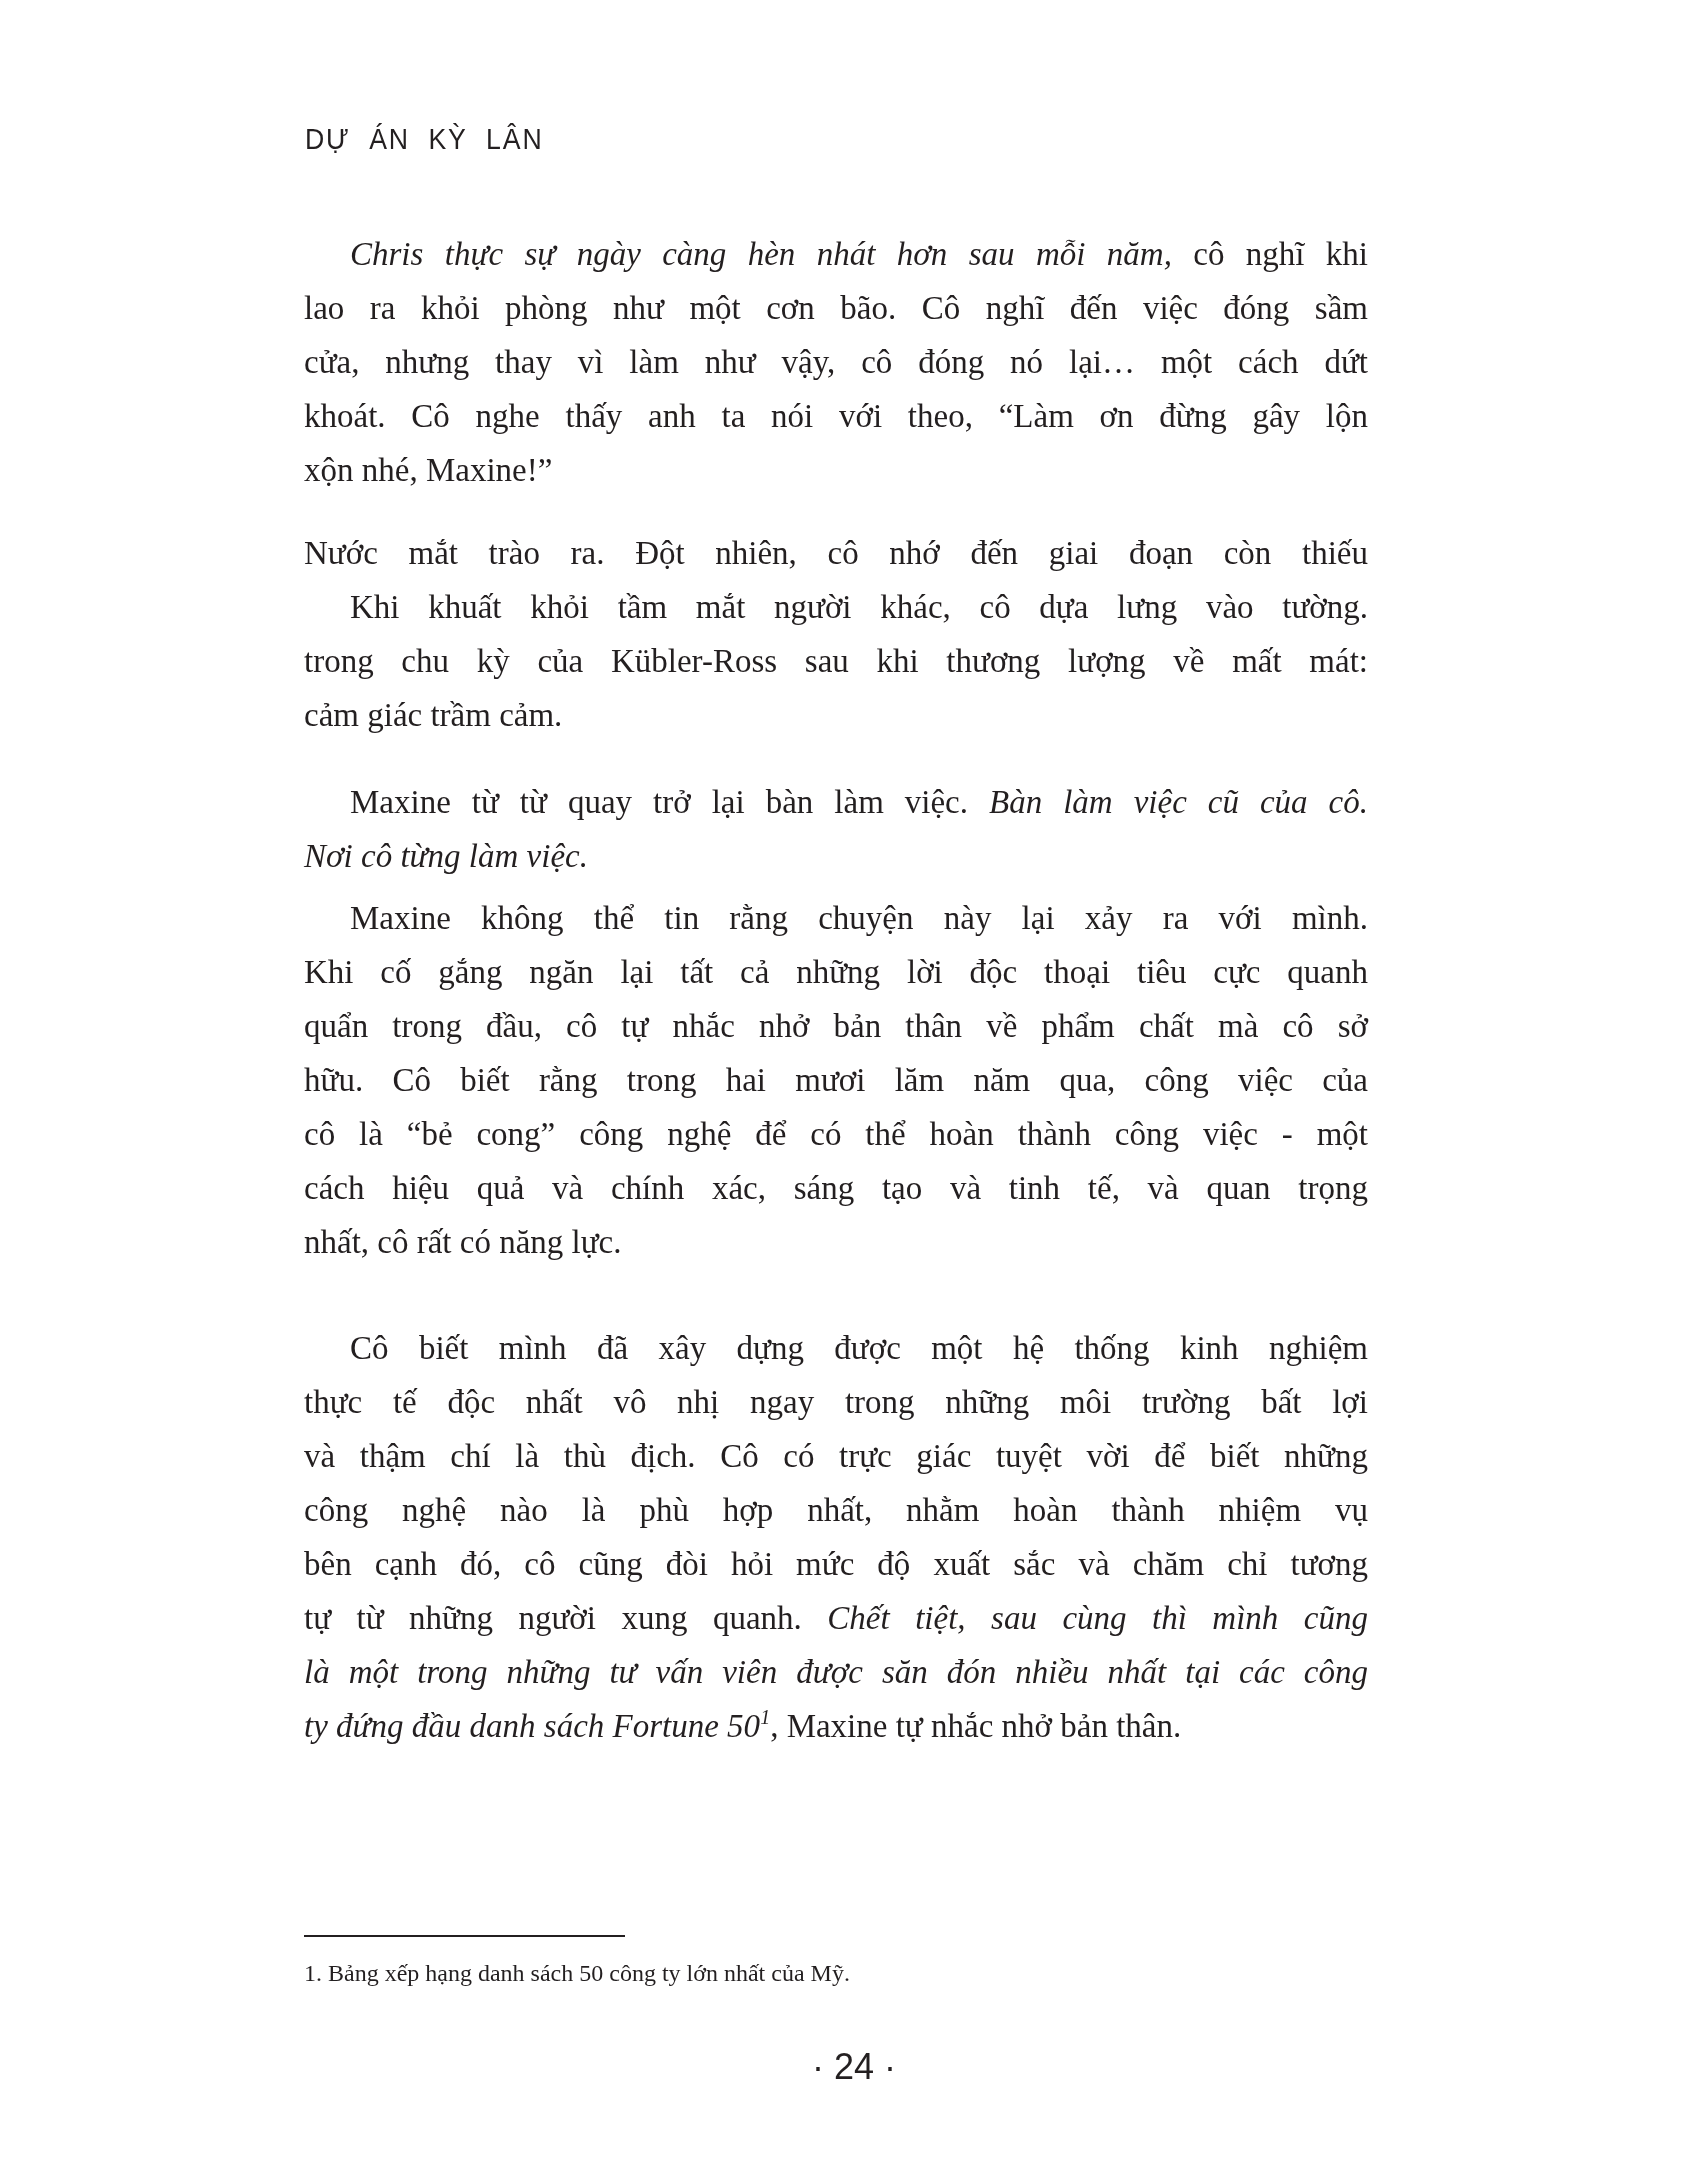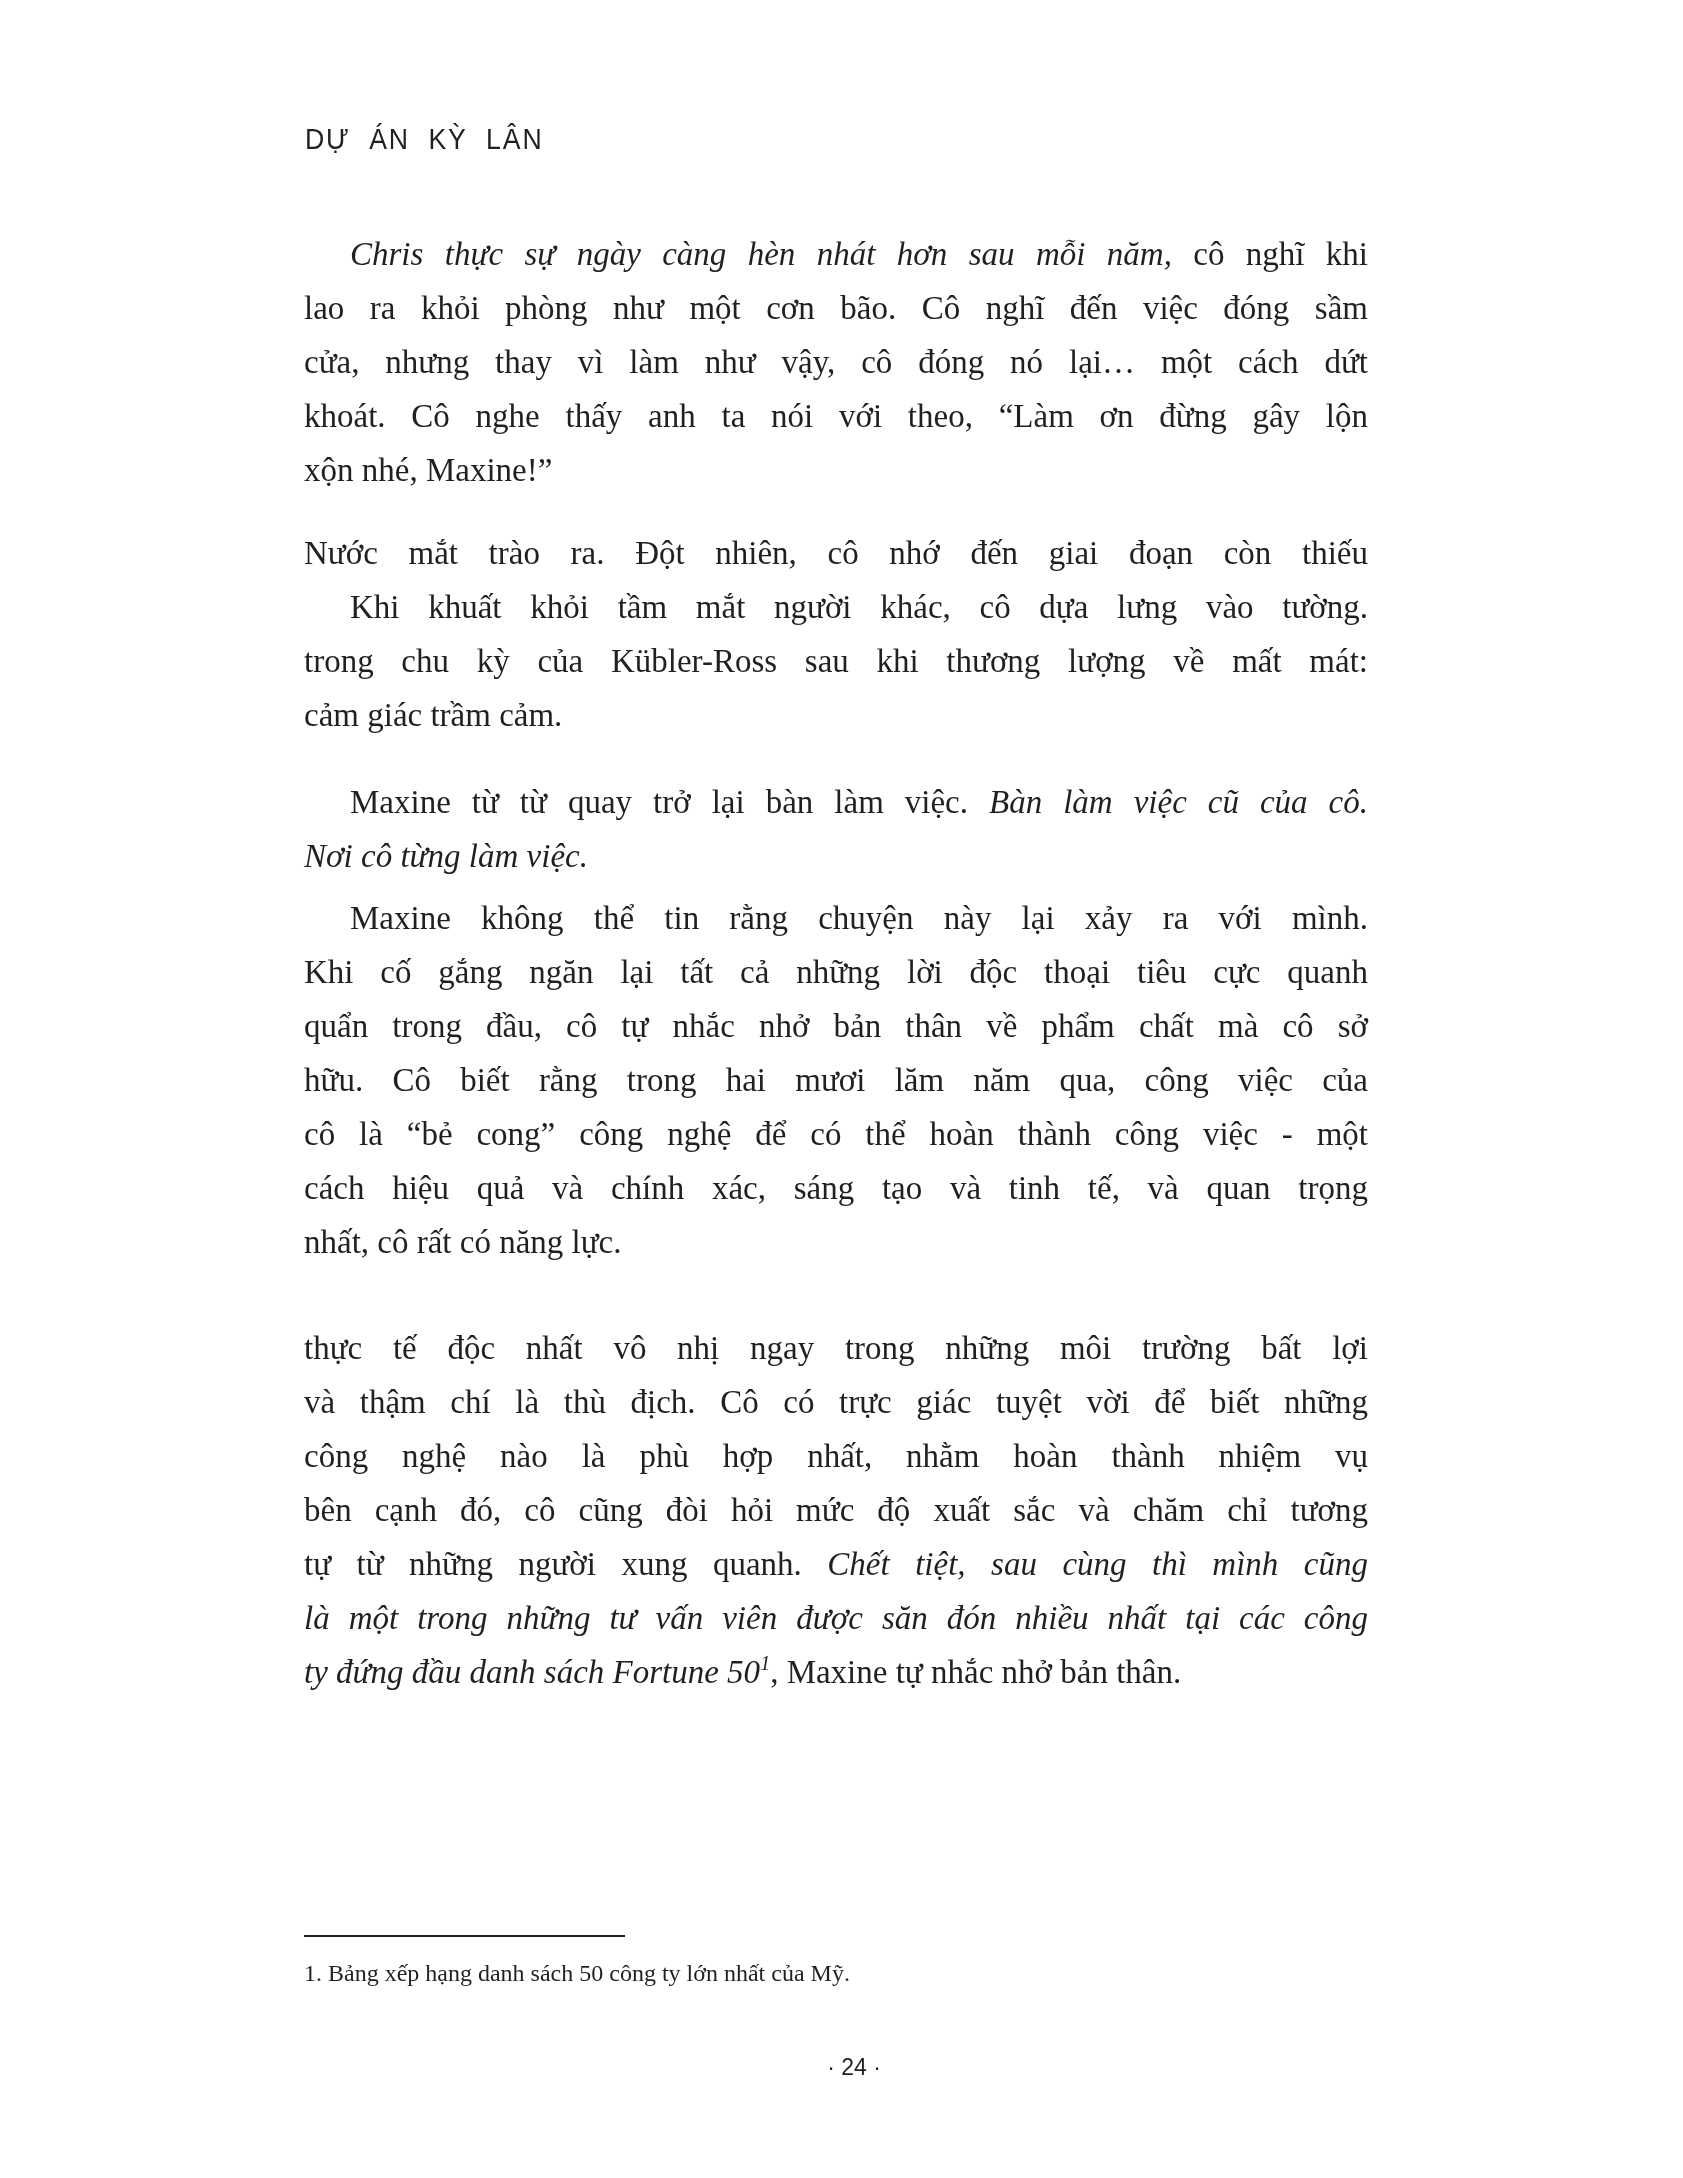--- a/index.html
+++ b/index.html
@@ -19,21 +19,21 @@
   .line.indent { padding-left: 46px; }
   .it { font-style: italic; }
   .sup { font-size: 20px; vertical-align: 13px; font-style: italic; line-height: 0; }
   .fn-rule { position: absolute; left: 304px; top: 1935px; width: 321px; height: 2px; background: #231f20; }
   .footnote {
     position: absolute; left: 304px; top: 1955px;
     font-family: "Liberation Serif", serif; font-size: 24px; line-height: 36px; white-space: nowrap;
   }
   .page-number {
     position: absolute; left: 755px; width: 198px; top: 2049px; text-align: center;
-    font-family: "Liberation Sans", sans-serif; font-size: 23px; line-height: 36px;
+    font-family: "Liberation Sans", sans-serif; font-size: 36px; line-height: 36px;
   }
 </style>
 </head>
 <body>
 
 <div class="running-head">DỰ ÁN KỲ LÂN</div>
 
 <div class="para" style="top:227px;">
     <span class="line indent"><span class="it">Chris thực sự ngày càng hèn nhát hơn sau mỗi năm,</span><span class=""> cô nghĩ khi</span></span>
     <span class="line"><span class="">lao ra khỏi phòng như một cơn bão. Cô nghĩ đến việc đóng sầm</span></span>
@@ -54,20 +54,21 @@
 <div class="para" style="top:891px;">
     <span class="line indent"><span class="">Maxine không thể tin rằng chuyện này lại xảy ra với mình.</span></span>
     <span class="line"><span class="">Khi cố gắng ngăn lại tất cả những lời độc thoại tiêu cực quanh</span></span>
     <span class="line"><span class="">quẩn trong đầu, cô tự nhắc nhở bản thân về phẩm chất mà cô sở</span></span>
     <span class="line"><span class="">hữu. Cô biết rằng trong hai mươi lăm năm qua, công việc của</span></span>
     <span class="line"><span class="">cô là “bẻ cong” công nghệ để có thể hoàn thành công việc - một</span></span>
     <span class="line"><span class="">cách hiệu quả và chính xác, sáng tạo và tinh tế, và quan trọng</span></span>
     <span class="line last"><span class="">nhất, cô rất có năng lực.</span></span>
   </div>
 <div class="para" style="top:1321px;">
+    <span class="line indent"><span class="">Cô biết mình đã xây dựng được một hệ thống kinh nghiệm</span></span>
     <span class="line"><span class="">thực tế độc nhất vô nhị ngay trong những môi trường bất lợi</span></span>
     <span class="line"><span class="">và thậm chí là thù địch. Cô có trực giác tuyệt vời để biết những</span></span>
     <span class="line"><span class="">công nghệ nào là phù hợp nhất, nhằm hoàn thành nhiệm vụ</span></span>
     <span class="line"><span class="">bên cạnh đó, cô cũng đòi hỏi mức độ xuất sắc và chăm chỉ tương</span></span>
     <span class="line"><span class="">tự từ những người xung quanh. </span><span class="it">Chết tiệt, sau cùng thì mình cũng</span></span>
     <span class="line"><span class="it">là một trong những tư vấn viên được săn đón nhiều nhất tại các công</span></span>
     <span class="line last"><span class="it">ty đứng đầu danh sách Fortune 50</span><span class="it sup">1</span><span class="">, Maxine tự nhắc nhở bản thân.</span></span>
   </div>
 
 <div class="fn-rule"></div>

